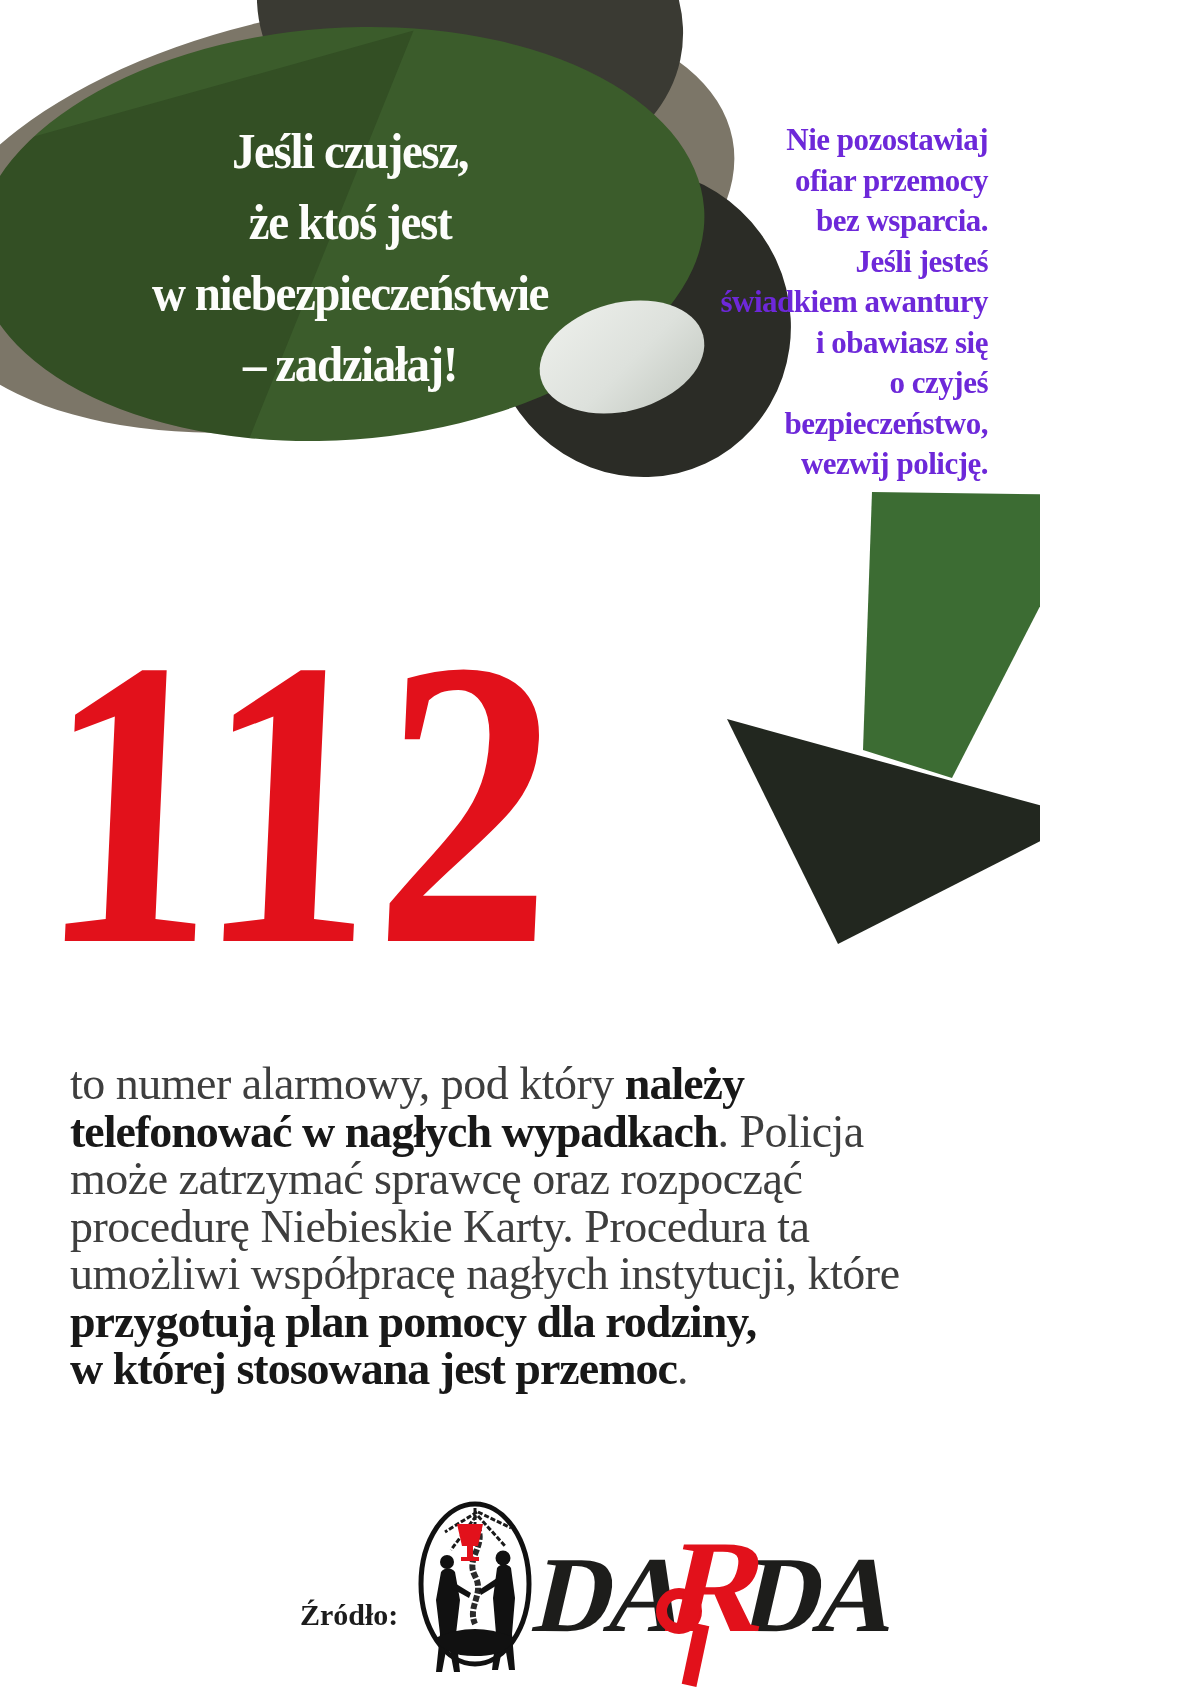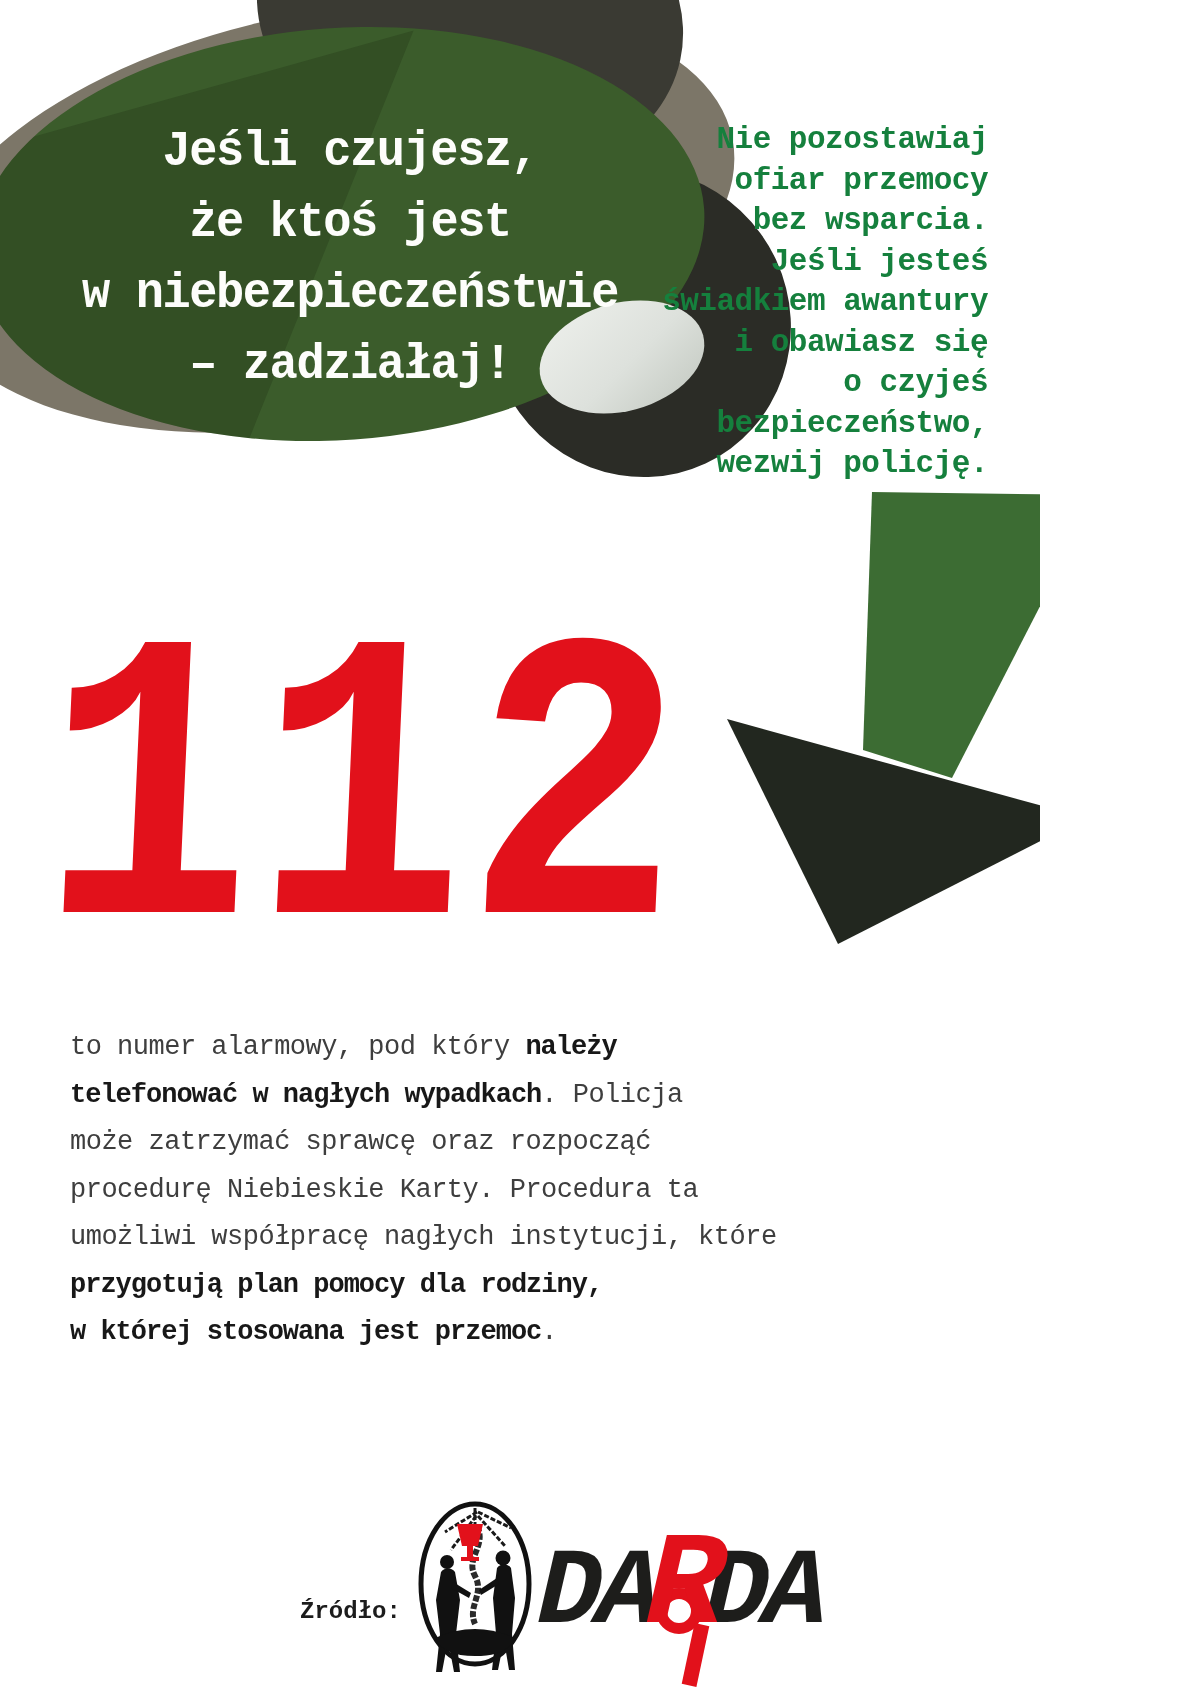--- a/index.html
+++ b/index.html
@@ -1,17 +1,17 @@
 <!DOCTYPE html>
 <html style="--red: #e2111b; --green-blob: #3b5c2b; --green-arrow: #3c6c33; --taupe: #7c7668; --charcoal: #3a3a33; --charcoal-dark: #2b2c26; --triangle-black: #22271f; --silver: #dde1dc; --body-text: #3e3e3e; --emphasis-text: #181818;"><head>
 <meta charset="utf-8">
 <style>
   html,body{margin:0;padding:0;background:#fff;}
   .page{position:relative;width:1040px;height:1695px;background:#ffffff;overflow:hidden;
-        font-family:Liberation Mono, monospace;}
+        font-family:Liberation Serif, serif;}
 
   
   .blob{position:absolute;left:0;top:0;width:790px;height:480px;}
   .el{position:absolute;border-radius:50%;}
   .el-taupe{left:-80px;top:12px;width:820px;height:410px;background:var(--taupe);
             transform:rotate(-11deg);}
   .el-charcoal-top{left:255px;top:-150px;width:430px;height:330px;background:var(--charcoal);
             transform:rotate(12deg);}
   .el-charcoal-right{left:490px;top:168px;width:300px;height:310px;background:var(--charcoal-dark);
             transform:rotate(-25deg);}
@@ -21,39 +21,39 @@
             background:rgba(12,16,8,.17);
             clip-path:polygon(62% 2%,34% 104%,-6% 76%,-4% 26%);}
   .el-silver{left:538px;top:303px;width:168px;height:108px;
             background:linear-gradient(150deg,#eef0ec 0%,#dde1dc 55%,#c2c8c0 100%);
             transform:rotate(-15deg);}
   .blob-headline{position:absolute;left:30px;top:116px;width:640px;text-align:center;
             color:#fdfdfb;font-size:50px;line-height:71px;font-weight:800;
             letter-spacing:-1.5px;white-space:pre-line;transform:scaleX(.94);}
 
   
-  .side-note{position:absolute;right:52px;top:120px;text-align:right;color:#15803d;
+  .side-note{position:absolute;right:52px;top:120px;text-align:right;color:#6d28d9;
             font-size:31px;line-height:40.5px;font-weight:800;letter-spacing:-.5px;
             white-space:pre-line;}
 
   
   .arrow-svg{position:absolute;left:690px;top:470px;width:430px;height:500px;}
 
   
   .big-number{position:absolute;left:52px;top:598px;color:var(--red);
             font-size:410px;line-height:1;font-weight:700;letter-spacing:2px;
             transform:scaleX(.86) skewX(-3deg);transform-origin:left top;}
 
   
-  .body-text{position:absolute;left:70px;top:1024px;width:1010px;color:var(--body-text);
-            font-size:27px;line-height:47.5px;letter-spacing:-.5px;white-space:pre-line;}
+  .body-text{position:absolute;left:70px;top:1060px;width:1010px;color:var(--body-text);
+            font-size:46px;line-height:47.5px;letter-spacing:-.5px;white-space:pre-line;}
   .seg-bold{font-weight:700;color:var(--emphasis-text);letter-spacing:-1px;}
 
   
-  .source-label{position:absolute;left:300px;top:1598px;font-size:24px;font-weight:700;
+  .source-label{position:absolute;left:300px;top:1598px;font-size:30px;font-weight:700;
             color:#1c1c1c;}
   .charity-logo{position:absolute;left:405px;top:1496px;width:140px;height:180px;}
   .darda{position:absolute;left:538px;top:1544px;height:150px;}
   .darda-letters{display:flex;align-items:baseline;font-weight:700;line-height:86px;
             letter-spacing:-6px;}
   .darda-letters .blk{color:#1d1d1b;font-size:108px;display:inline-block;transform:skewX(-13deg);}
   .darda-letters .red{color:var(--red);font-size:132px;display:inline-block;
             transform:skewX(-13deg);margin:0 -14px 0 -10px;position:relative;z-index:2;}
   .darda-ring{position:absolute;left:118px;top:44px;width:24px;height:24px;
             border:11px solid var(--red);border-radius:50%;z-index:1;}

